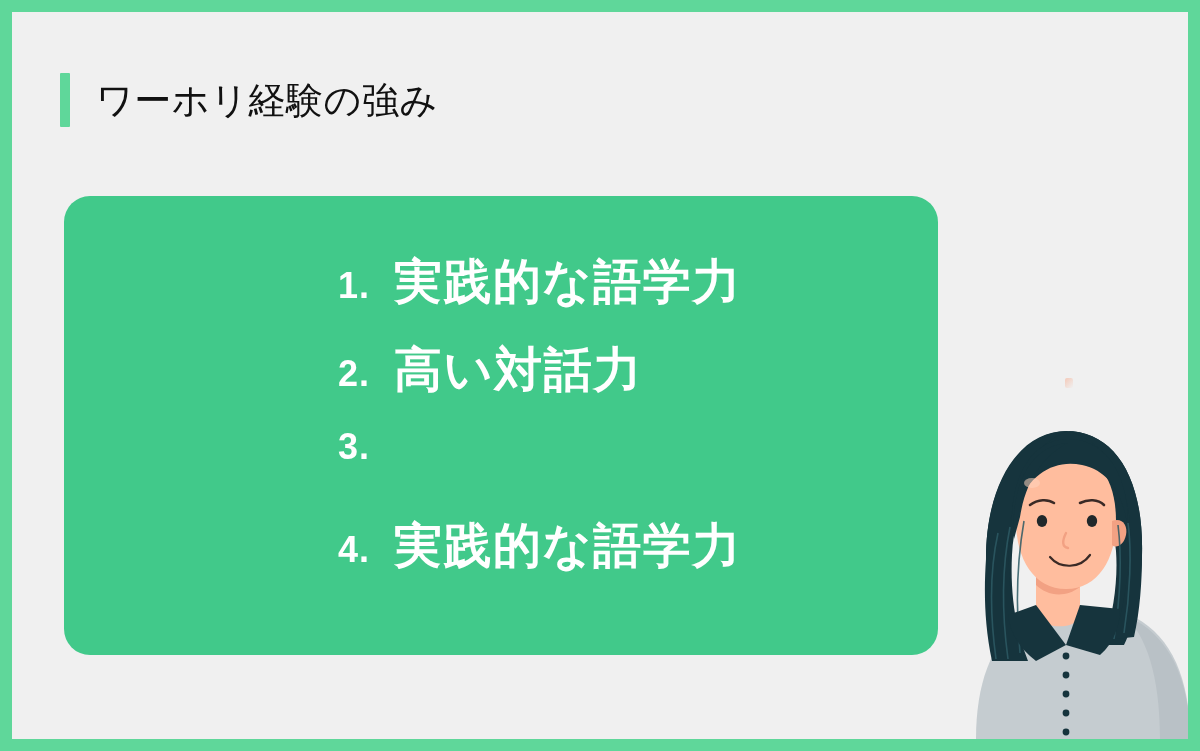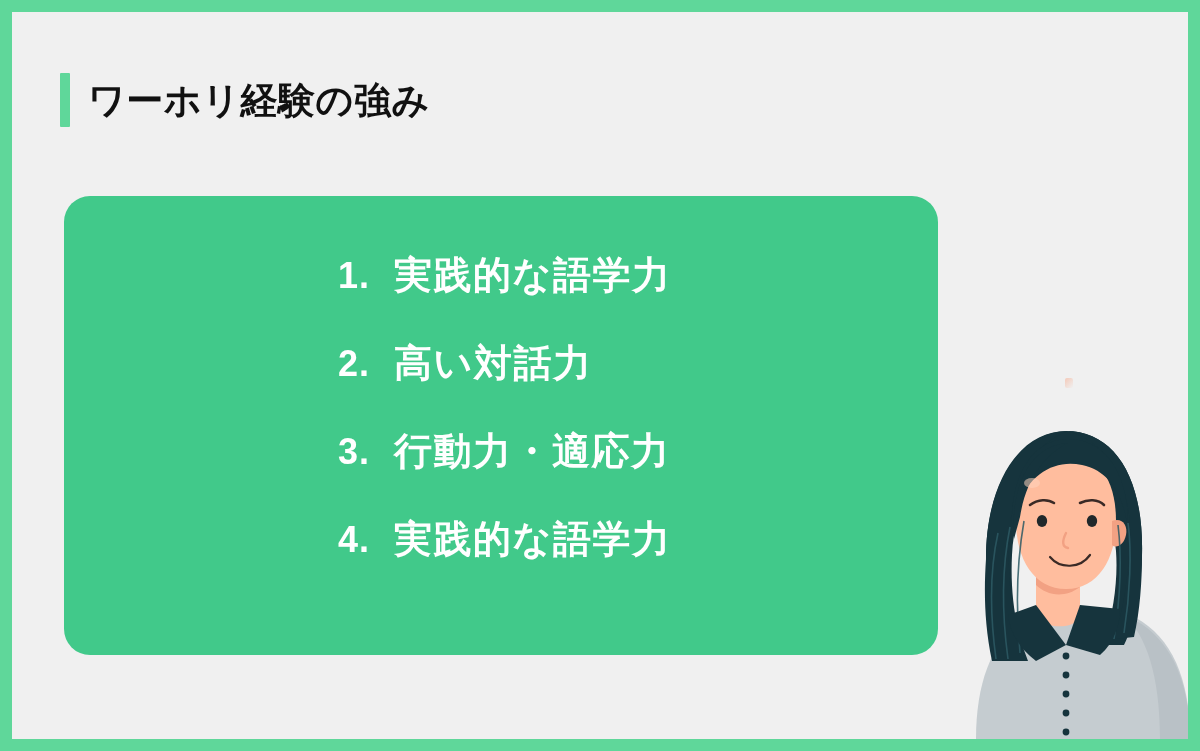--- a/index.html
+++ b/index.html
@@ -43,23 +43,23 @@
     height: 56px;
   }
   .title-accent {
     width: 10px;
     height: 54px;
     background: #5fd79a;
     border-radius: 1px;
     flex: none;
   }
   .title-text {
-    margin-left: 18px;
+    margin-left: 26px;
     font-size: 37px;
-    font-weight: 700;
+    font-weight: 400;
     color: #111111;
     letter-spacing: 0.5px;
     white-space: nowrap;
     line-height: 1;
   }
 
   
   .card {
     position: absolute;
     left: 52px;
@@ -87,21 +87,21 @@
   }
   .item-num {
     font-size: 36px;
     font-weight: 700;
     color: #ffffff;
     width: 56px;
     flex: none;
     letter-spacing: 1px;
   }
   .item-label {
-    font-size: 38px;
+    font-size: 48px;
     font-weight: 700;
     color: #ffffff;
     letter-spacing: 1.5px;
     white-space: nowrap;
   }
 
   
   .person {
     position: absolute;
     right: 0;
@@ -138,21 +138,20 @@
         <li>
           <span class="item-num">1.</span>
           <span class="item-label">実践的な語学力</span>
         </li>
         <li>
           <span class="item-num">2.</span>
           <span class="item-label">高い対話力</span>
         </li>
         <li>
           <span class="item-num">3.</span>
-          <span class="item-label">行動力・適応力</span>
         </li>
         <li>
           <span class="item-num">4.</span>
           <span class="item-label">実践的な語学力</span>
         </li>
       </ul>
     </div>
 
     <div class="stray-mark"></div>
 

